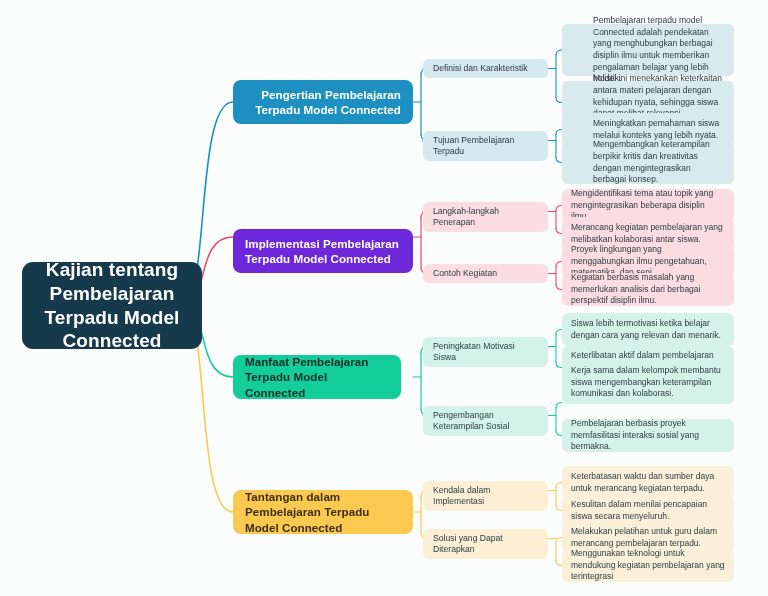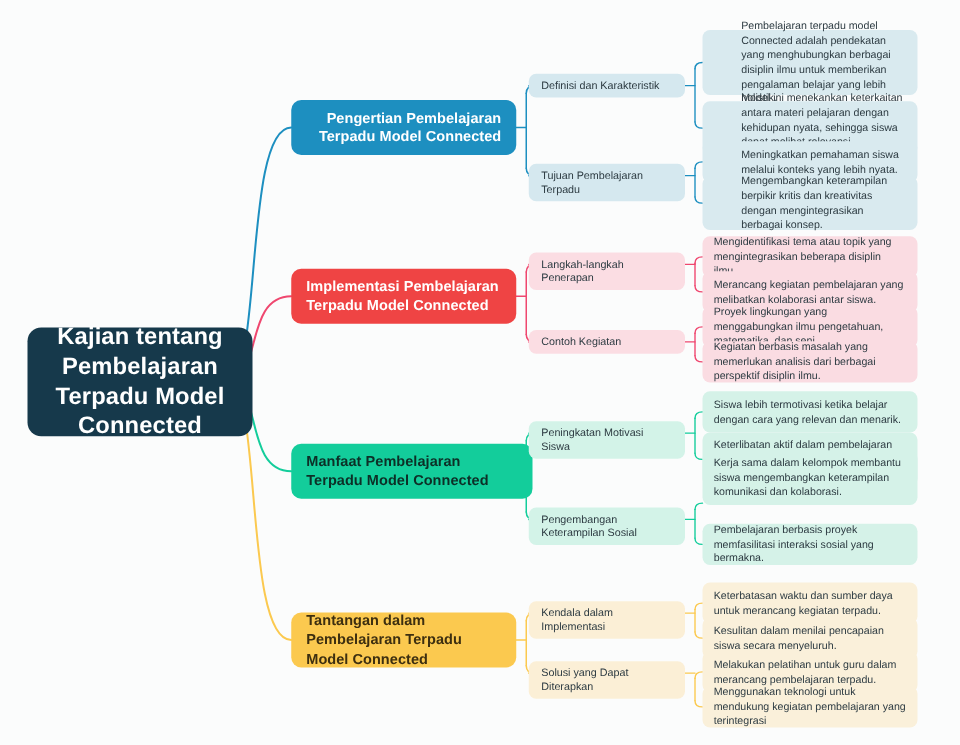--- a/index.html
+++ b/index.html
@@ -26,27 +26,27 @@
 
   
   .branch{
     border-radius:8px;
     display:flex;align-items:center;
     padding:8px 12px;
     font-size:11.6px;font-weight:700;line-height:1.33;
     letter-spacing:.05px;
   }
   .branch.b-blue  {background:#1d8fc0;color:#ffffff;text-align:right;}
-  .branch.b-pink  {background:#ef4444;color:#ffffff;}
+  .branch.b-pink  {background:#6d28d9;color:#ffffff;margin-top:14px;}
   .branch.b-green {background:#13cd9b;color:#0d2f27;}
   .branch.b-amber {background:#fbc94f;color:#3d2f10;}
 
   #branch-1{left:233px;top:80px;width:180px;height:44px;}
   #branch-2{left:233px;top:215px;width:180px;height:44px;}
-  #branch-3{left:233px;top:355px;width:193px;height:44px;}
+  #branch-3{left:233px;top:355px;width:168px;height:44px;}
   #branch-4{left:233px;top:490px;width:180px;height:44px;}
 
   
   .sub{
     border-radius:6px;
     display:flex;align-items:center;
     padding:4px 10px;
     font-size:8.6px;font-weight:400;line-height:1.3;
     width:125px;min-height:19px;
     color:#2d3b42;

